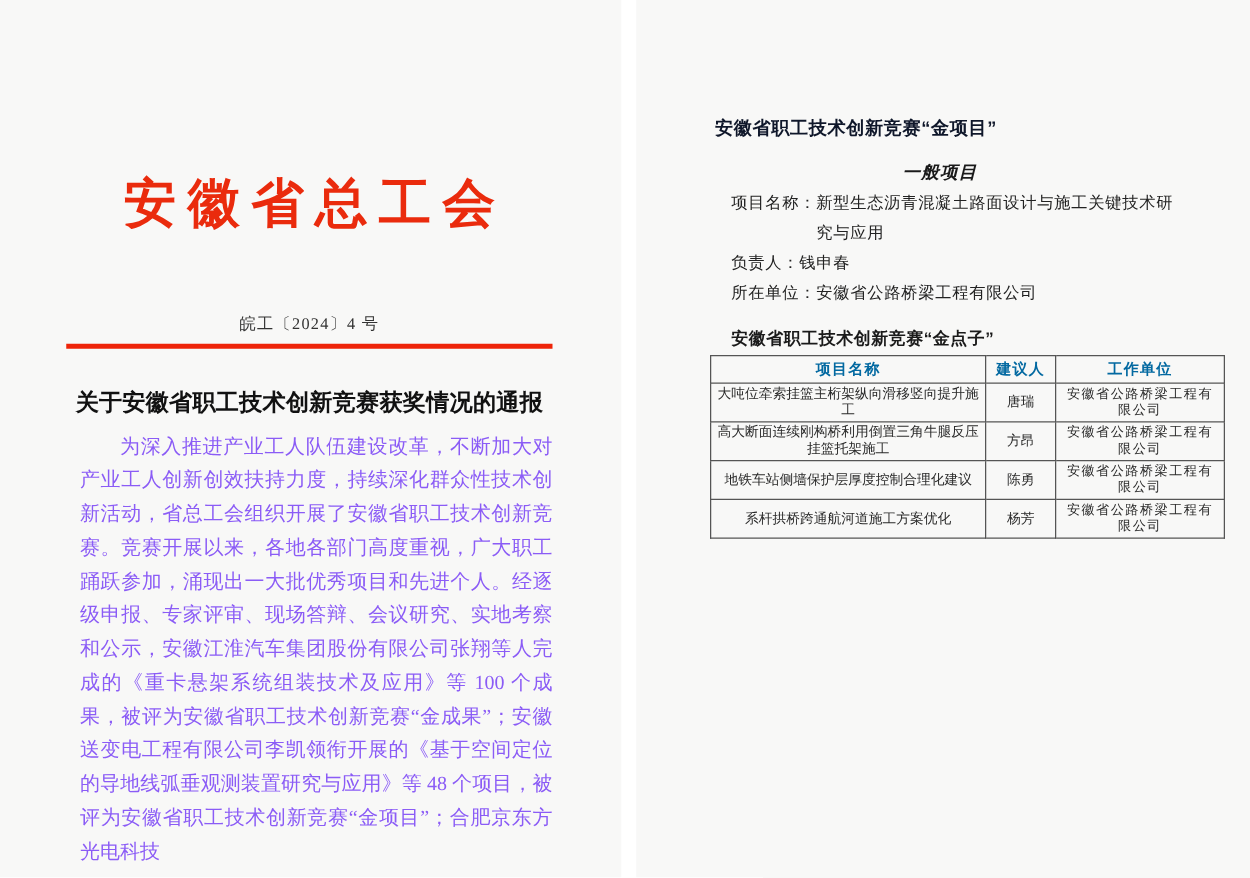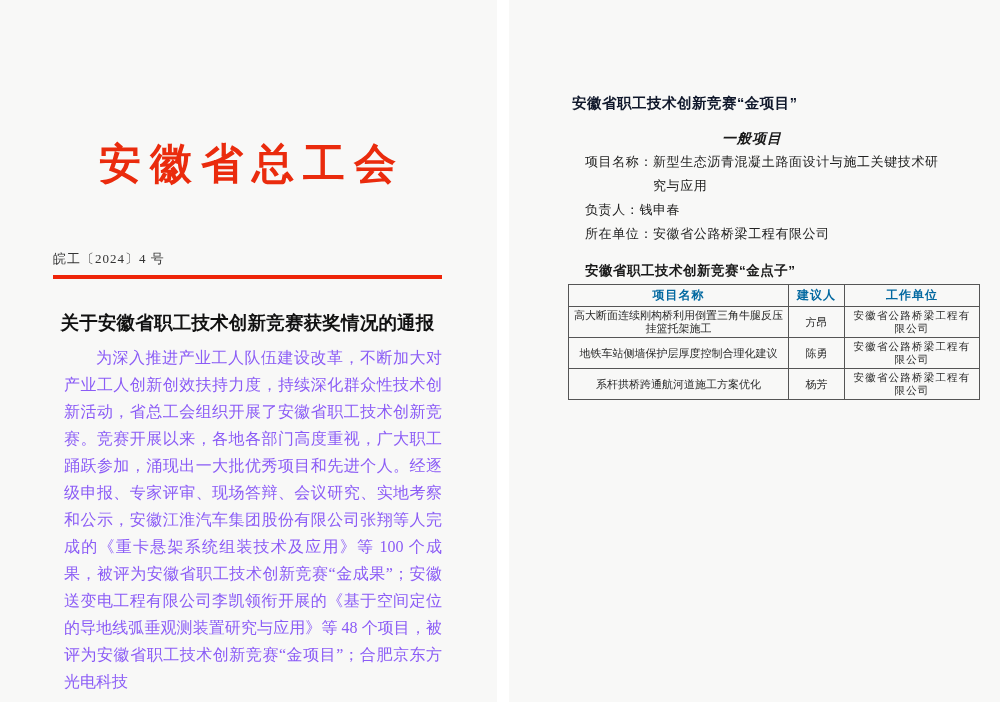--- a/index.html
+++ b/index.html
@@ -14,21 +14,21 @@
   .page-right { left:509px; width:491px; }
 
   
   .lp-content { width:389px; margin-left:53px; }
   .masthead {
     margin-top:141px; text-align:center;
     font-size:42px; font-weight:bold; letter-spacing:9px; text-indent:9px;
     color:#ea2b0d; line-height:1.1; white-space:nowrap;
   }
   .doc-number {
-    margin-top:63px; text-align:left;
+    margin-top:63px; text-align:center;
     font-size:13px; color:#333; line-height:18px; letter-spacing:1px;
   }
   .red-rule { margin-top:7px; height:4px; background:#ee2409; }
   .doc-title {
     margin-top:31px; text-align:center;
     font-size:18.5px; font-weight:bold; color:#111; line-height:26px;
     letter-spacing:0.2px; white-space:nowrap;
   }
   .doc-body {
     margin-top:8px; margin-left:11px; width:378px;
@@ -121,20 +121,25 @@
     <table class="awards">
       <thead>
         <tr>
           <th class="col-project">项目名称</th>
           <th class="col-person">建议人</th>
           <th class="col-unit">工作单位</th>
         </tr>
       </thead>
       <tbody>
         <tr>
+          <td class="col-project">大吨位牵索挂篮主桁架纵向滑移竖向提升施工</td>
+          <td class="col-person">唐瑞</td>
+          <td class="col-unit">安徽省公路桥梁工程有限公司</td>
+        </tr>
+        <tr>
           <td class="col-project">高大断面连续刚构桥利用倒置三角牛腿反压挂篮托架施工</td>
           <td class="col-person">方昂</td>
           <td class="col-unit">安徽省公路桥梁工程有限公司</td>
         </tr>
         <tr>
           <td class="col-project">地铁车站侧墙保护层厚度控制合理化建议</td>
           <td class="col-person">陈勇</td>
           <td class="col-unit">安徽省公路桥梁工程有限公司</td>
         </tr>
         <tr>

